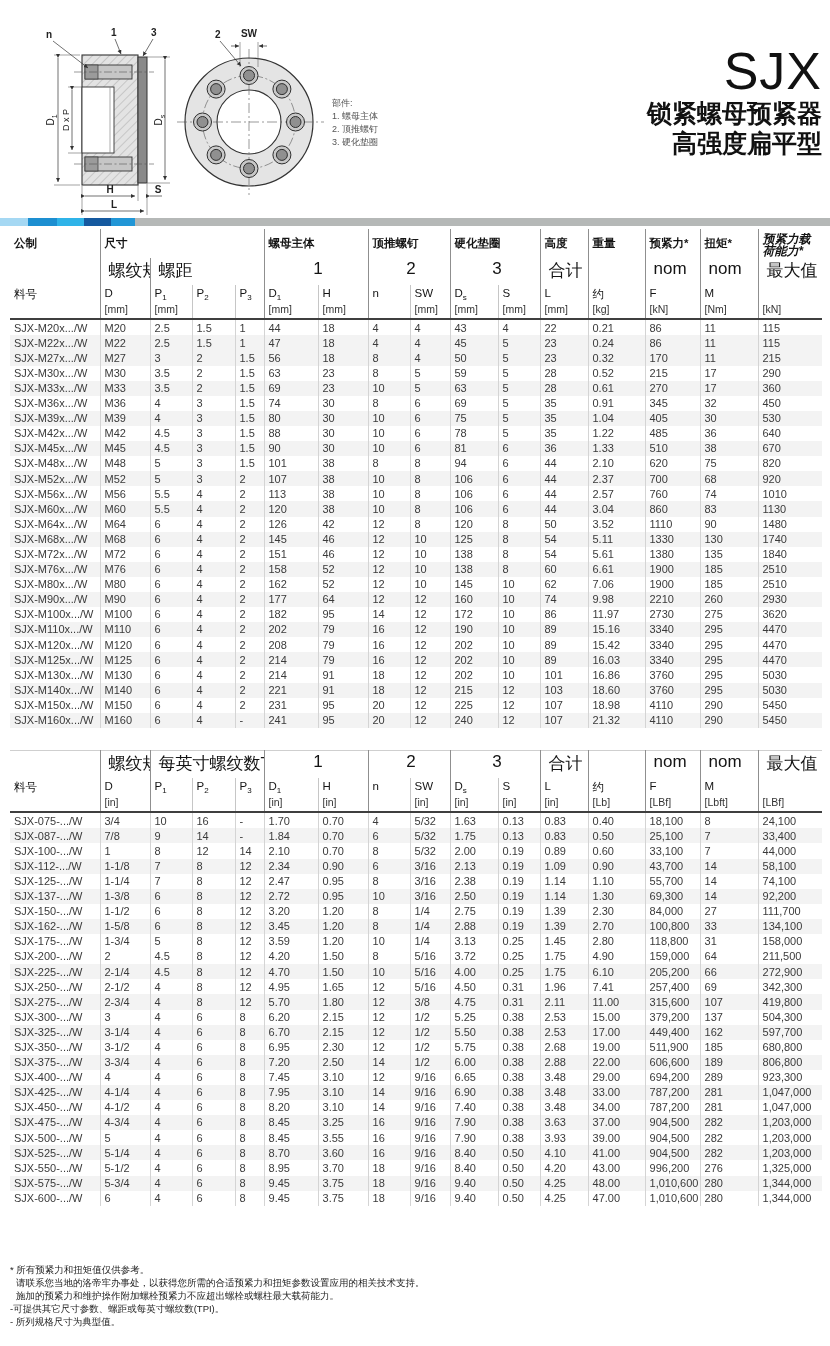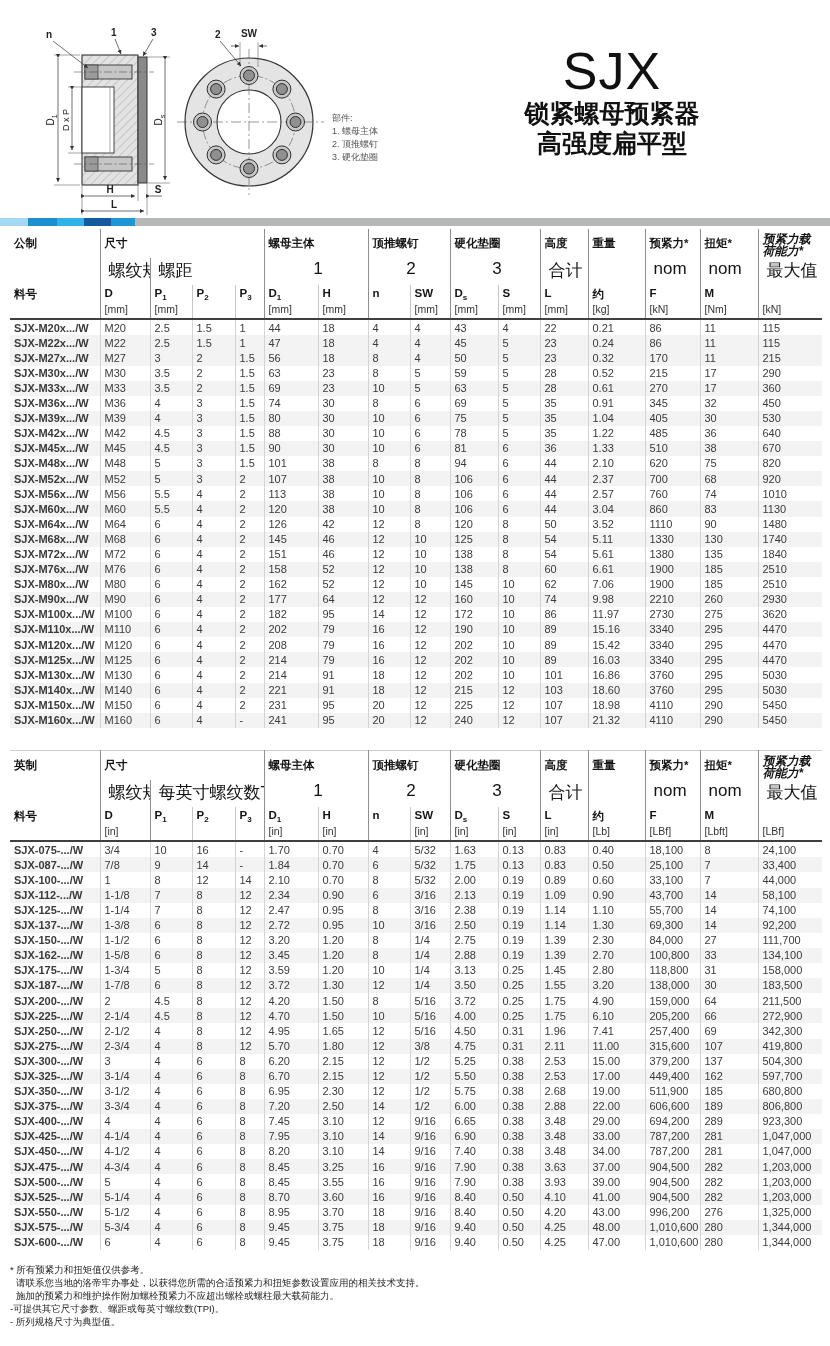--- a/index.html
+++ b/index.html
@@ -4,49 +4,49 @@
 <style>
   * { margin:0; padding:0; box-sizing:border-box; }
   html,body { background:#fff; }
   body {
     width:830px; height:1346px; position:relative; overflow:hidden;
     font-family:"Liberation Sans","DejaVu Sans",sans-serif;
     color:#2e2e2e;
   }
   
   .figure-area { position:absolute; left:12px; top:25px; width:460px; height:198px; }
-  .legend { position:absolute; left:320px; top:72px; font-size:9px; line-height:13px; color:#555;margin-top:15px; }
+  .legend { position:absolute; left:320px; top:72px; font-size:9px; line-height:13px; color:#555; }
   
-  .title-block { position:absolute; right:8px; top:44px; width:420px; text-align:center; color:#111; }
+  .title-block { position:absolute; right:8px; top:44px; width:420px; text-align:right; color:#111; }
   .product-name { font-size:52px; line-height:54px; font-weight:400; letter-spacing:1px; }
   .subtitle { font-size:25px; line-height:30px; font-weight:600; }
   .desc { margin-top:9px; font-size:11.5px; line-height:16px; color:#222; font-weight:600; }
   
   .accent-bar { position:absolute; left:0; top:218px; width:830px; height:8px; display:flex; }
   .accent-bar > div { height:8px; }
   
   table.spec { position:absolute; left:10px; width:812px; border-collapse:collapse; table-layout:fixed; }
   table.metric { top:229px; }
   table.imp { top:750px; border-top:1px solid #cfcfcf; }
   table.spec th, table.spec td { overflow:hidden; white-space:nowrap; }
   thead th { text-align:left; vertical-align:top; color:#141414; }
   .g-row th { font-size:11.5px; font-weight:bold; padding:7px 4px 1px 4px; }
   .g-row th.cap { font-size:12px; line-height:11.5px; padding-top:5px;font-style:italic; }
   .g2-row th { font-size:17px; font-weight:normal; padding:1px 4px 3px 8px; }
   .g2-row th.ctr { text-align:center; }
-  .sym-row th { font-size:11.5px; font-weight:bold; padding:2px 4px 1px 4px;margin-left:32px; }
+  .sym-row th { font-size:11.5px; font-weight:normal; padding:2px 4px 1px 4px;margin-left:32px; }
   .sym-row sub { font-size:8px; }
   .unit-row th { font-size:10.5px; font-weight:normal; color:#333; padding:0 4px 3px 4px;
                  border-bottom:2px solid #3f3f3f; }
   th.bd { border-left:1px solid #8f8f8f; }
   th.bl { border-left:1px solid #c6c6c6; }
   tbody td { font-size:11px; line-height:12.5px; padding:1.3px 4px; color:#3a3a3a; }
   tbody td + td { border-left:1px solid #d4d4d4; }
   tbody tr.alt { background:#f3f3f3; }
-  td.pn { color:#3a3a3a;font-weight:bold; }
+  td.pn { color:#3a3a3a; }
   
   .notes { position:absolute; left:10px; top:1263px; font-size:9.5px; line-height:13px; color:#1c1c1c; }
   .notes .ind { padding-left:6px; }
   
   svg text { font-family:"Liberation Sans","DejaVu Sans",sans-serif; fill:#222; }
 </style>
 </head>
 <body>
 
 <div class="figure-area">
@@ -763,32 +763,20 @@
     <col style="width:40px">
       <col style="width:48px">
       <col style="width:42px">
       <col style="width:48px">
     <col style="width:57px">
       <col style="width:55px">
       <col style="width:58px">
       <col style="width:64px">
   </colgroup>
   <thead>
-    <tr class="g-row">
-      <th>英制</th>
-      <th class="bd" colspan="4">尺寸</th>
-      <th class="bd" colspan="2">螺母主体</th>
-      <th class="bd" colspan="2">顶推螺钉</th>
-      <th class="bd" colspan="2">硬化垫圈</th>
-      <th class="bd">高度</th>
-      <th class="bd">重量</th>
-      <th class="bd">预紧力*</th>
-      <th class="bd">扭矩*</th>
-      <th class="bd cap"><span>预紧力载</span><br><span>荷能力*</span></th>
-    </tr>
     <tr class="g2-row">
       <th></th>
       <th class="bd">螺纹规格</th>
       <th class="bd" colspan="3">每英寸螺纹数TPI</th>
       <th class="bd ctr" colspan="2">1</th>
       <th class="bd ctr" colspan="2">2</th>
       <th class="bd ctr" colspan="2">3</th>
       <th class="bd">合计</th>
       <th class="bd"></th>
       <th class="bd">nom</th>
@@ -988,38 +976,20 @@
         <td>10</td>
         <td>1/4</td>
         <td>3.13</td>
         <td>0.25</td>
         <td>1.45</td>
         <td>2.80</td>
         <td>118,800</td>
         <td>31</td>
         <td>158,000</td>
       </tr>
-      <tr class="alt">
-        <td class="pn">SJX-187-.../W</td>
-        <td>1-7/8</td>
-        <td>6</td>
-        <td>8</td>
-        <td>12</td>
-        <td>3.72</td>
-        <td>1.30</td>
-        <td>12</td>
-        <td>1/4</td>
-        <td>3.50</td>
-        <td>0.25</td>
-        <td>1.55</td>
-        <td>3.20</td>
-        <td>138,000</td>
-        <td>30</td>
-        <td>183,500</td>
-      </tr>
       <tr>
         <td class="pn">SJX-200-.../W</td>
         <td>2</td>
         <td>4.5</td>
         <td>8</td>
         <td>12</td>
         <td>4.20</td>
         <td>1.50</td>
         <td>8</td>
         <td>5/16</td>

